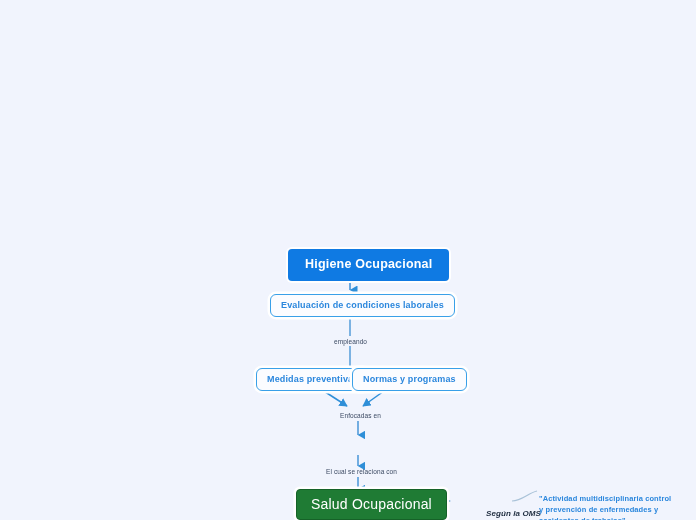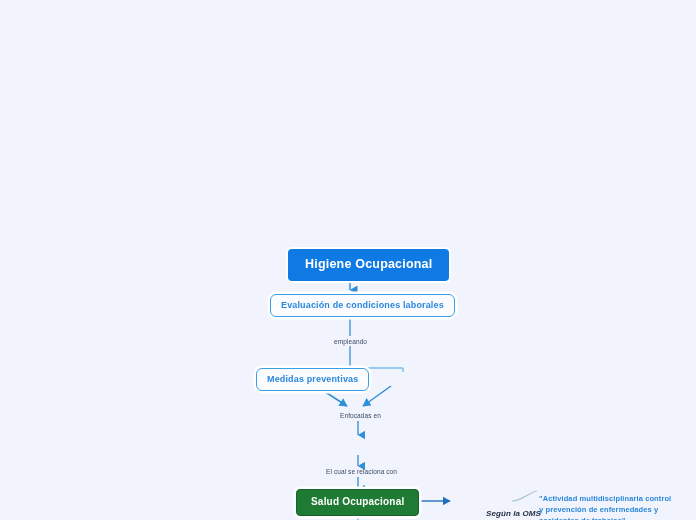--- a/index.html
+++ b/index.html
@@ -61,22 +61,22 @@
     color: #3c4a63;
     font-size: 6.5px;
     font-weight: normal;
     letter-spacing: 0.1px;
     padding: 1px 2px;
   }
   
   .node-green {
     background: #1f7b34;
     color: #ffffff;
-    font-size: 10px;
-    font-weight: bold;
+    font-size: 14px;
+    font-weight: normal;
     letter-spacing: 0.2px;
     border: 1.5px solid #166228;
     border-radius: 4px;
     padding: 7px 14px 8px 14px;
     box-shadow: 0 0 0 2.5px #ffffff;
   }
   
   .node-italic {
     color: #1d2b3e;
     font-size: 8px;
@@ -151,20 +151,23 @@
   </div>
 
   <div class="node node-plain" style="left:332px; top:338px;">
     <span>empleando</span>
   </div>
 
   <div class="node node-box" style="left:256px; top:368px;">
     <span>Medidas preventivas</span>
   </div>
 
+  <div class="node node-box" style="left:352px; top:368px;">
+    <span>Normas y programas</span>
+  </div>
 
   <div class="node node-plain" style="left:338px; top:412px;">
     <span>Enfocadas en</span>
   </div>
 
 
   <div class="node node-plain" style="left:324px; top:468px;">
     <span>El cual se relaciona con</span>
   </div>
 

